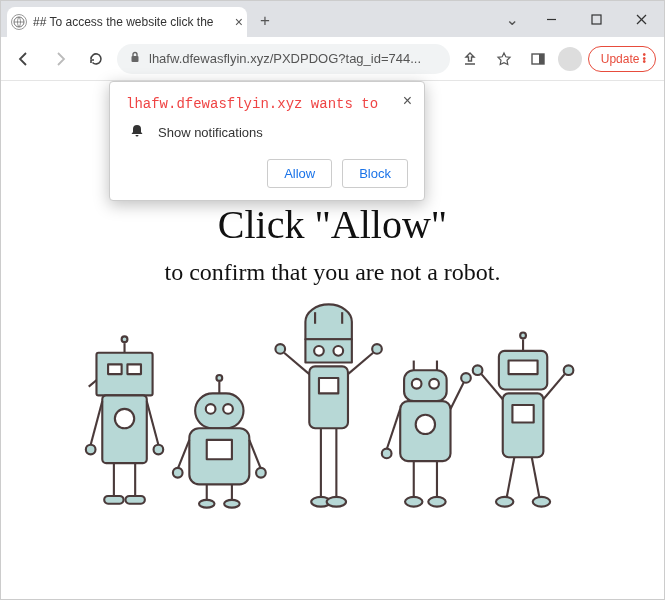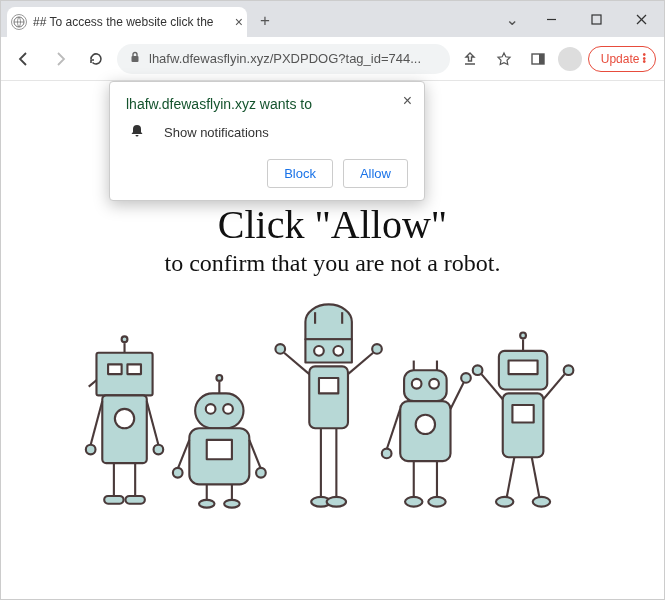--- a/index.html
+++ b/index.html
@@ -139,21 +139,21 @@
 }
 .headline .big {
   font-family: Georgia, "Times New Roman", serif;
   font-size: 40px;
   color: #111;
 }
 .headline .sub {
   font-family: Georgia, "Times New Roman", serif;
   font-size: 24px;
   color: #111;
-  margin-top: 2px;
+  margin-top: 11px;
 }
 .robots {
   position: absolute;
   top: 220px;
   left: 80px;
   right: 80px;
   height: 210px;
 }
 
 
@@ -163,35 +163,36 @@
   left: 108px;
   width: 316px;
   background: #fff;
   border: 1px solid #ccc;
   border-radius: 4px;
   box-shadow: 0 4px 16px rgba(0,0,0,0.25);
   padding: 14px 16px 12px 16px;
 }
 .popup-title {
   font-size: 14px;
-  color: #14532d;
+  color: #ef4444;
   margin-bottom: 12px;
   padding-right: 20px;
+  font-family: Liberation Mono, monospace;
 }
 .popup-close {
   position: absolute;
   top: 10px; right: 12px;
   font-size: 16px;
   color: #555;
   cursor: pointer;
 }
 .popup-row {
   display: flex;
   align-items: center;
-  gap: 20px;
+  gap: 14px;
   font-size: 13px;
   color: #333;
   margin-bottom: 18px;
   padding-left: 4px;
 }
 .bell { font-size: 15px; color: #333; }
 .popup-buttons {
   display: flex;
   gap: 10px;
   justify-content: flex-end;
@@ -403,16 +404,16 @@
   <div class="popup-row">
     <span class="bell">
       <svg width="14" height="14" viewBox="0 0 14 14">
           <path d="M7 1a4 4 0 0 1 4 4v3l1.5 2h-11L3 8V5a4 4 0 0 1 4-4z" fill="#333"></path>
           <path d="M5.5 11a1.5 1.5 0 0 0 3 0" fill="#333"></path>
         </svg>
     </span>
     <span>Show notifications</span>
   </div>
   <div class="popup-buttons">
+    <button class="popup-btn">Allow</button>
     <button class="popup-btn">Block</button>
-    <button class="popup-btn">Allow</button>
   </div>
 </div>
 
 </body></html>

